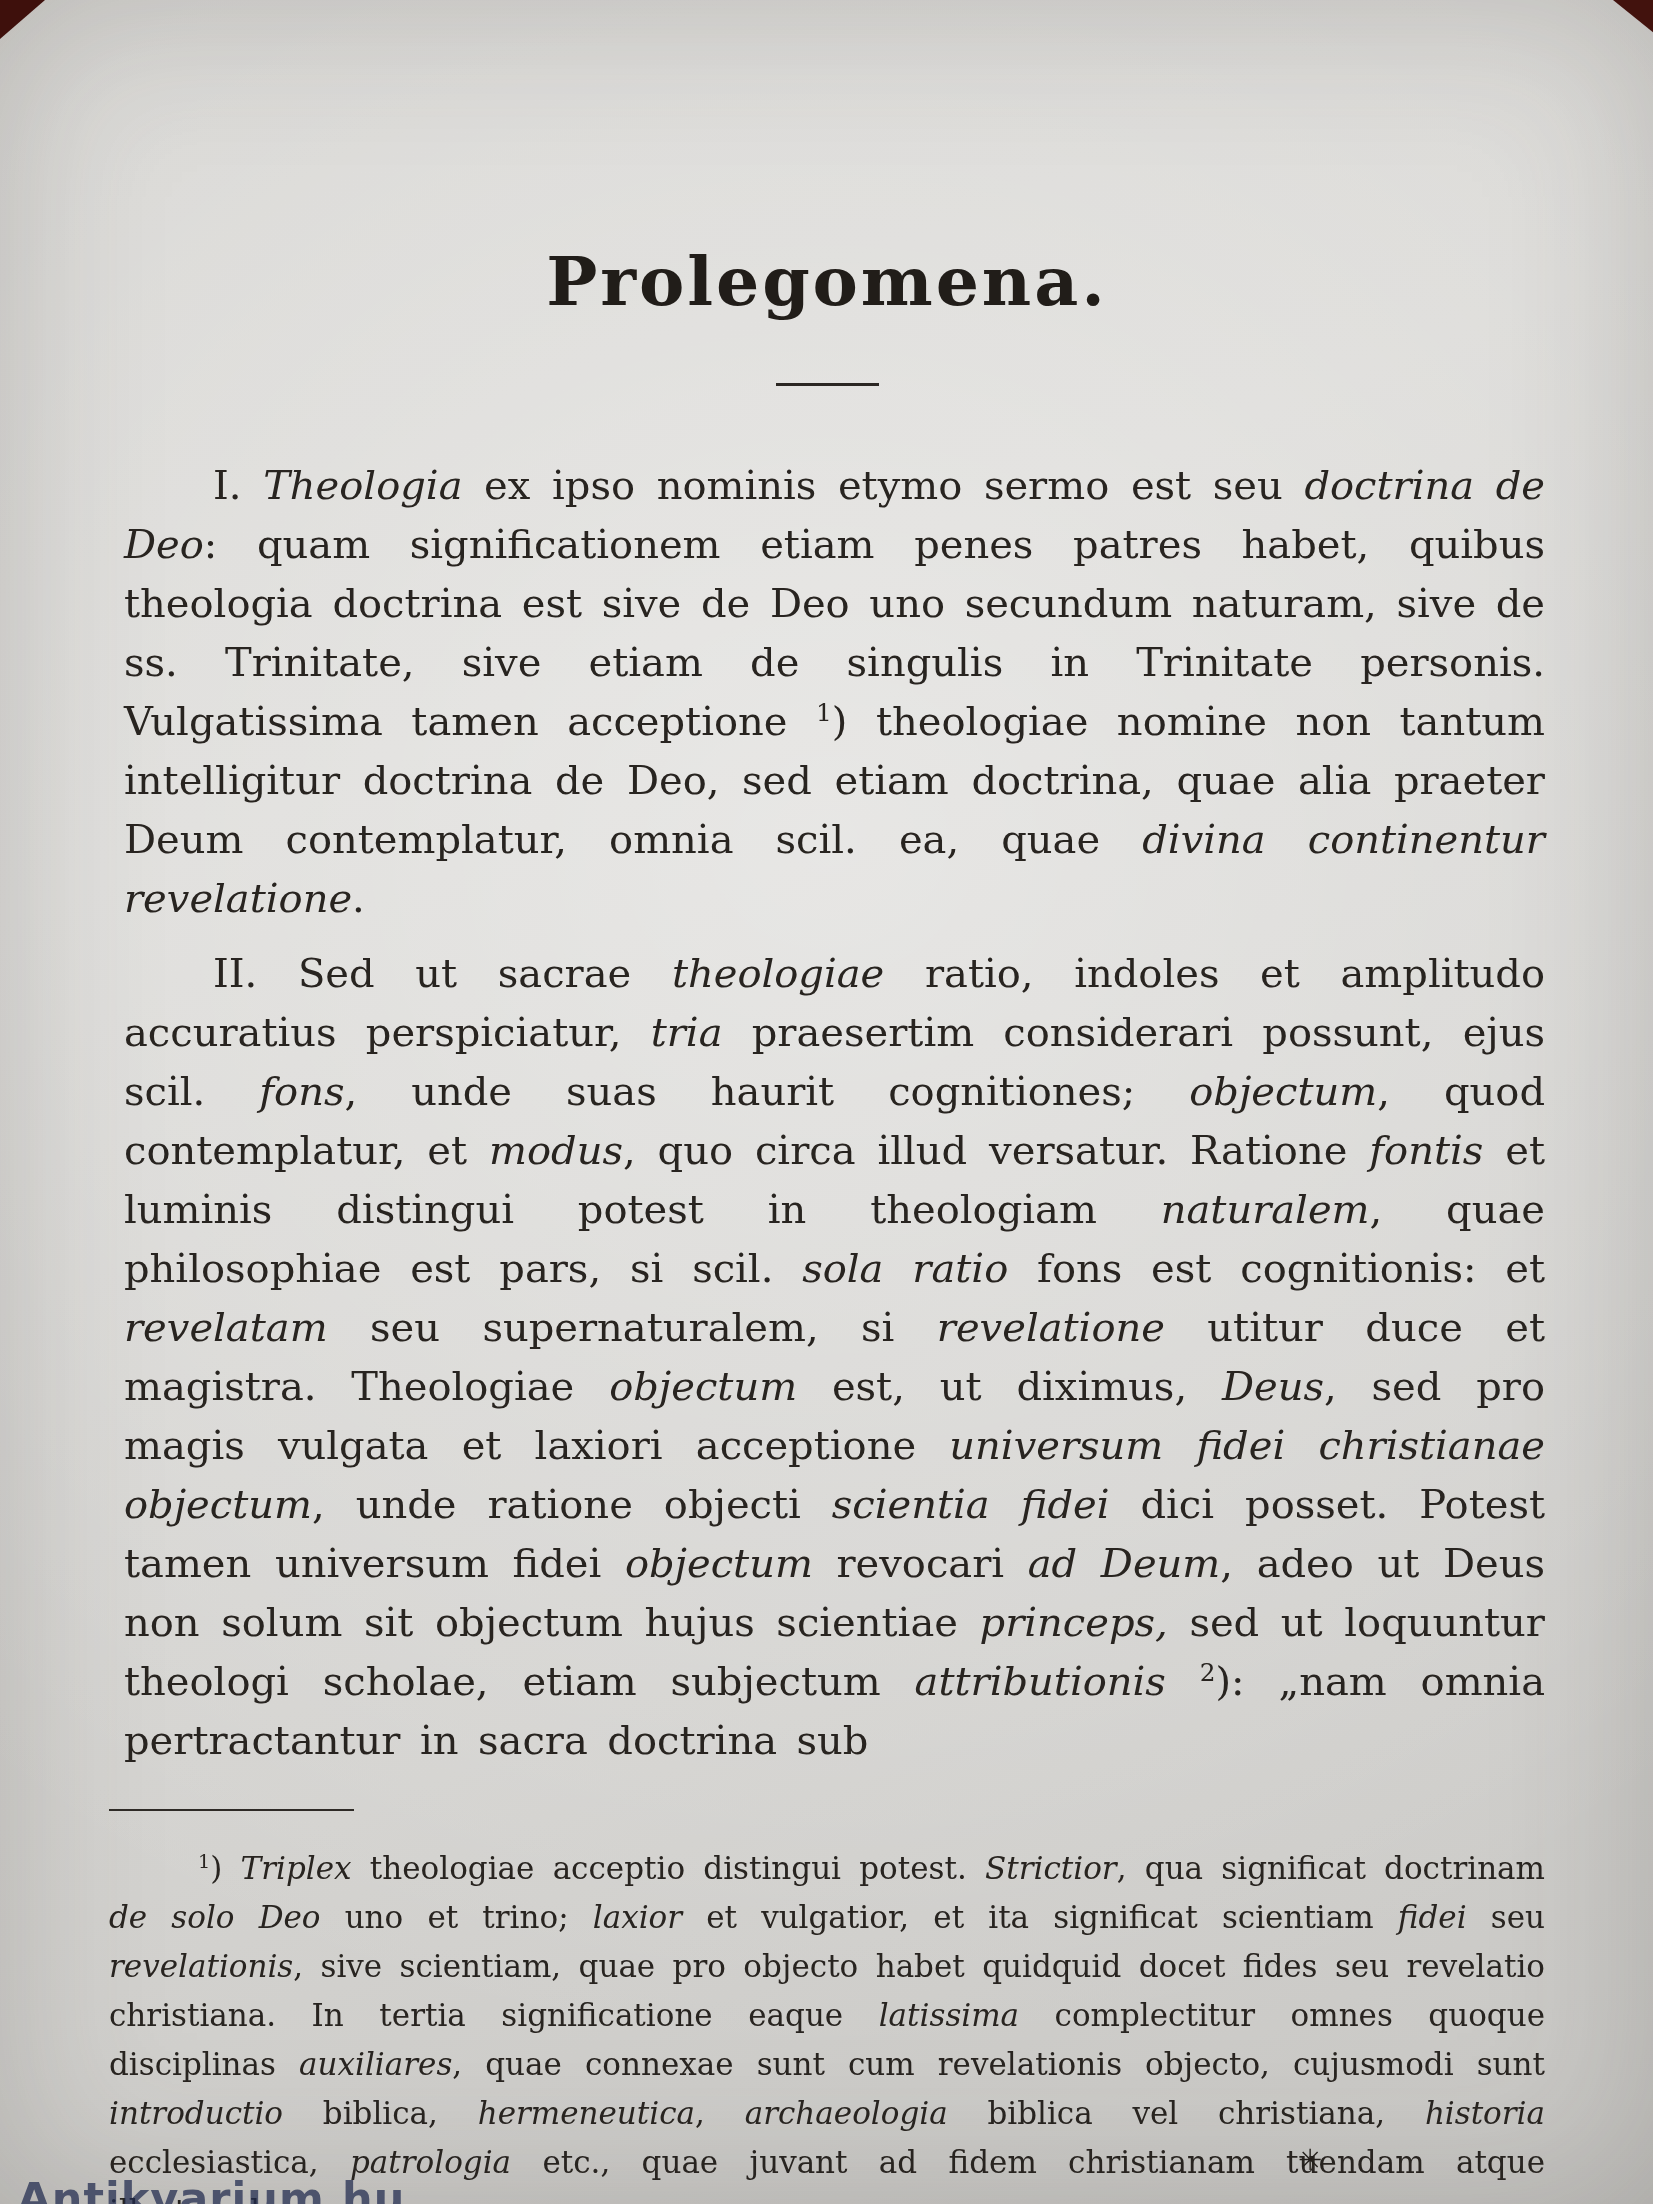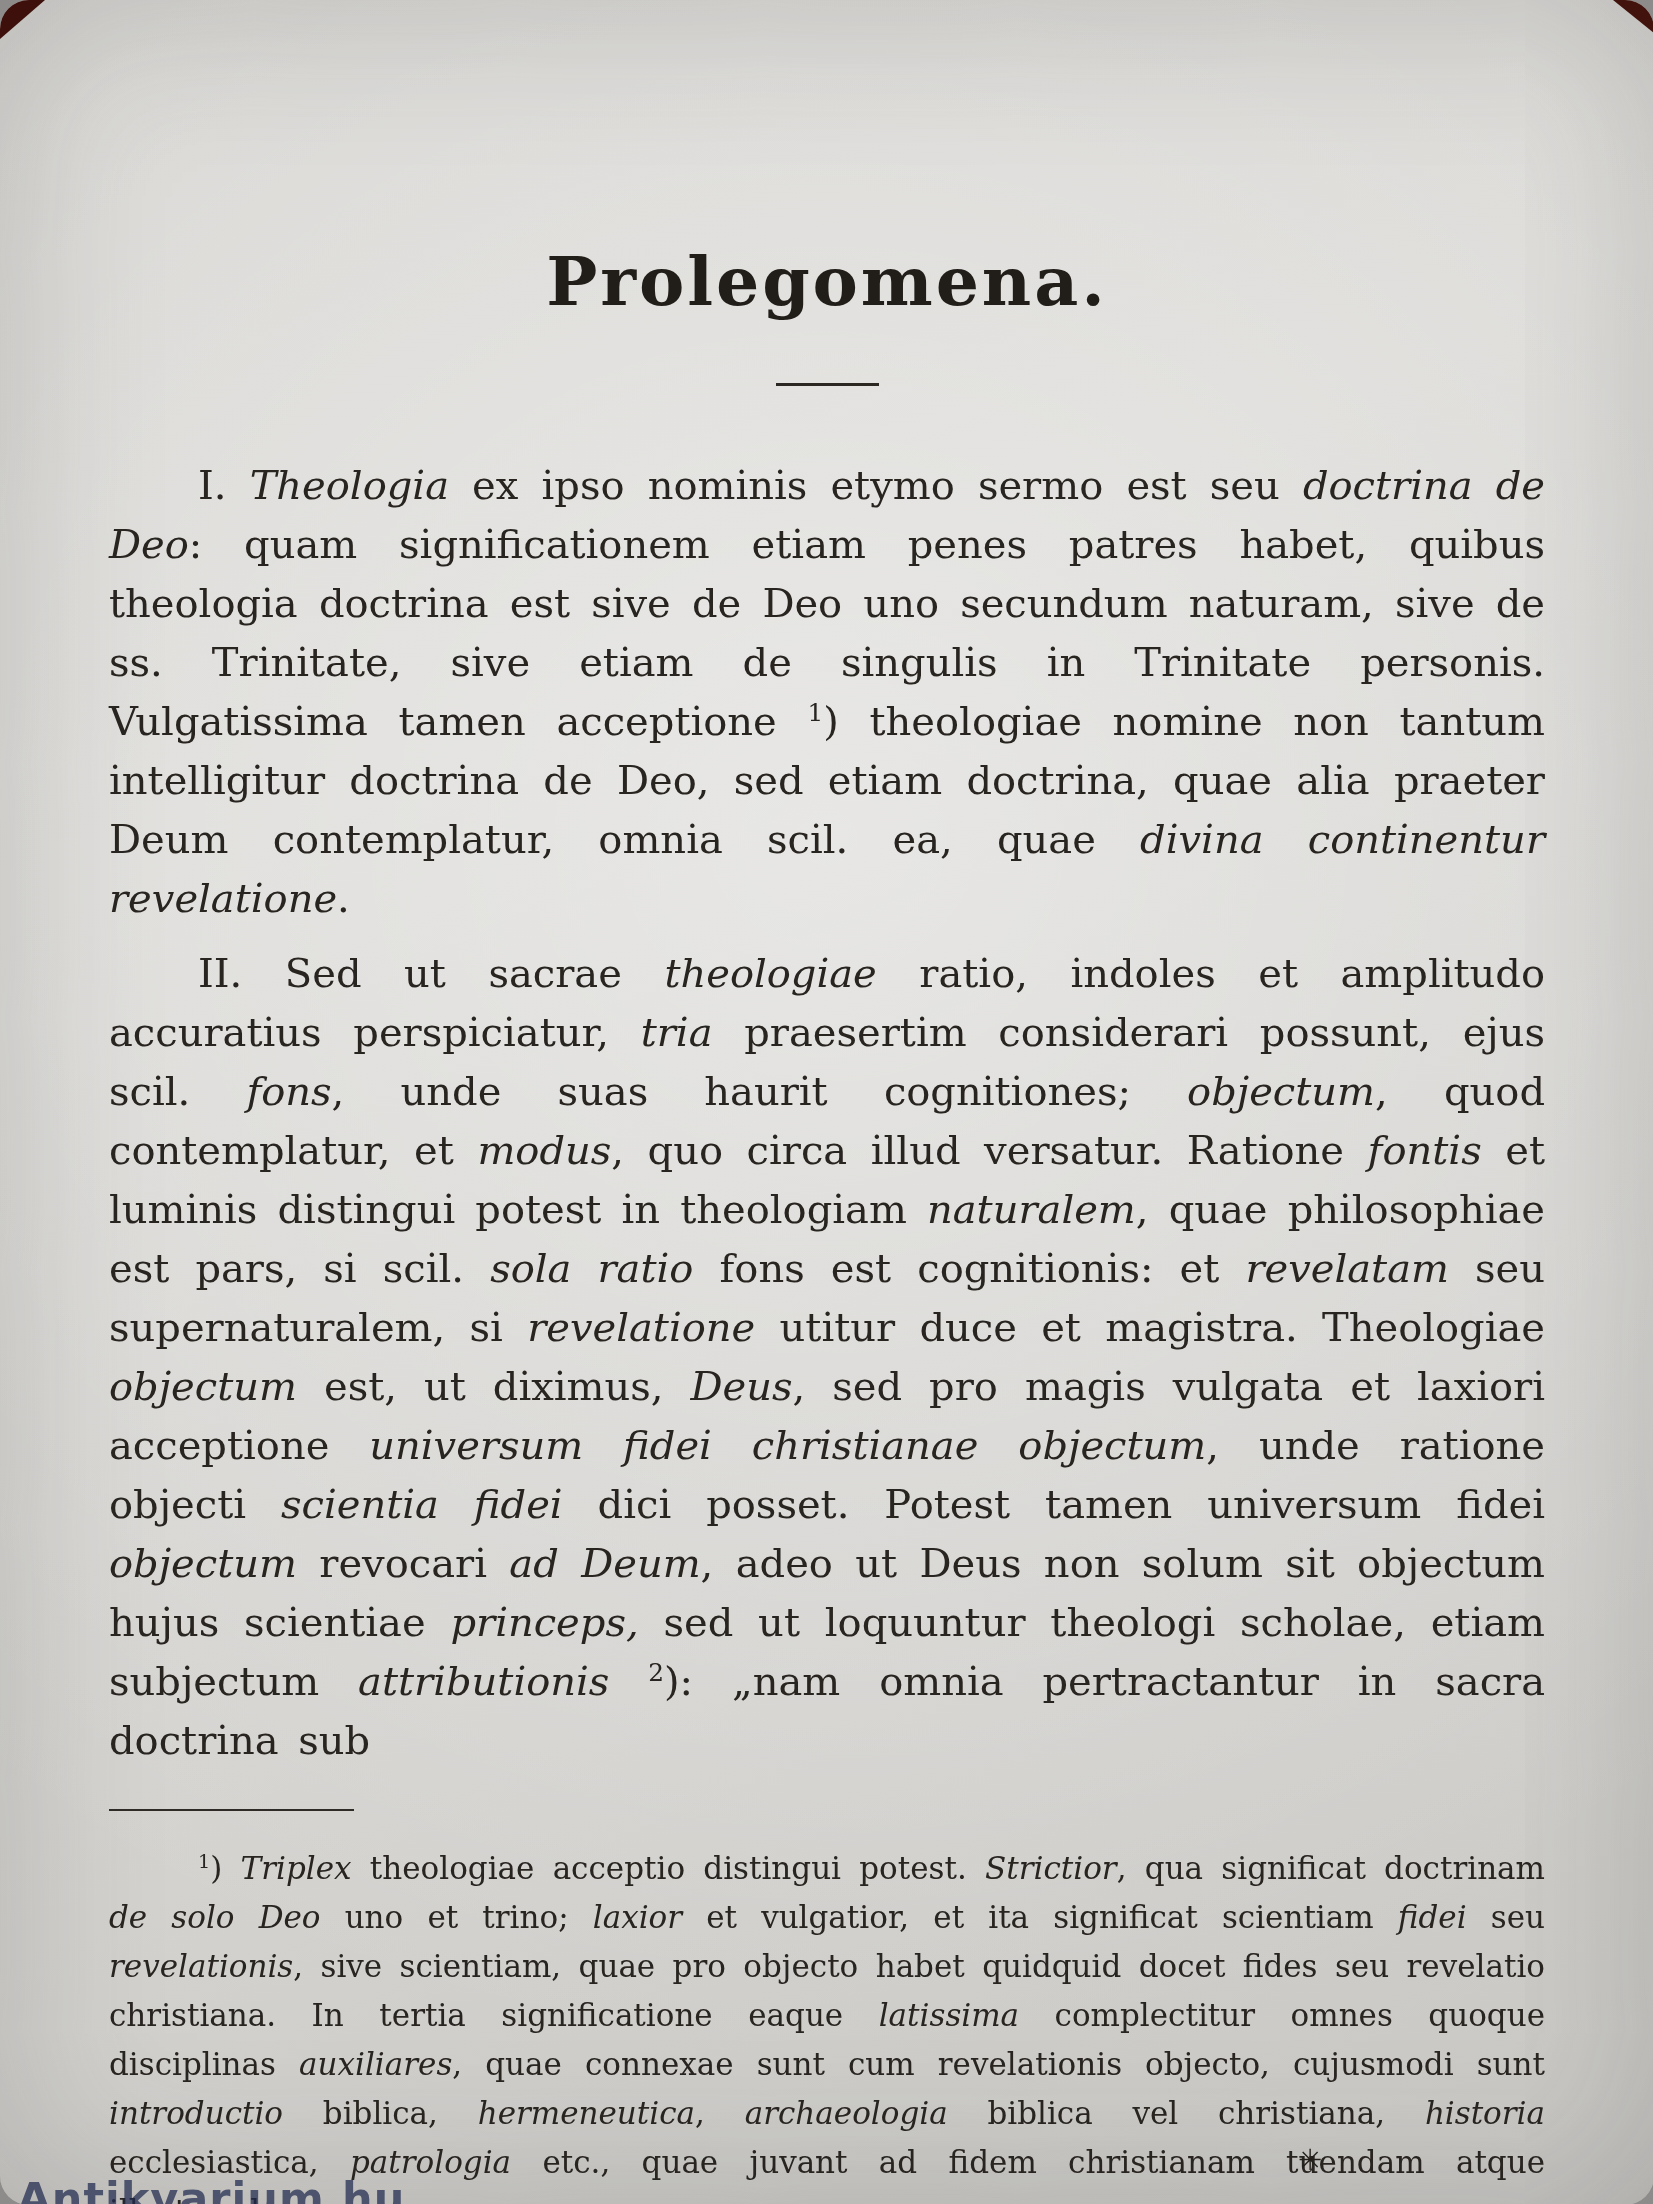--- a/index.html
+++ b/index.html
@@ -11,21 +11,20 @@
     height: 2205px;
     margin: 0 auto;
     overflow: hidden;
     color: #282420;
     font-family: "DejaVu Serif", "Liberation Serif", serif;
     background:
       radial-gradient(ellipse 130% 90% at 50% 38%, rgba(255,255,255,0.38), rgba(255,255,255,0) 62%),
       linear-gradient(158deg, #d8d7d4 0%, #dbdad7 32%, #d3d2cf 68%, #c8c7c4 100%);
     background-color: #d4d3d0;
     box-shadow: inset 0 0 165px rgba(60,55,48,0.22);
-    border-radius: 29px;
   }
 
   
   .corner { position: absolute; width: 0; height: 0; }
   .corner.tl { top: 0; left: 0; border-top: 39px solid #3e100c; border-right: 45px solid transparent; }
   .corner.tr { top: 0; right: 0; border-top: 33px solid #42120d; border-left: 41px solid transparent; }
 
   .title {
     margin: 0;
     padding-top: 241px;
@@ -35,21 +34,21 @@
     letter-spacing: 2.9px;
     color: #211d19;
   }
 
   .title-rule {
     width: 103px;
     border-top: 3.9px solid #2b2723;
     margin: 62px auto 0 auto;
   }
 
-  .body-text { padding: 70px 109px 0 109px; }
+  .body-text { padding: 70px 109px 0 109px; margin-left: 15px; }
 
   .para {
     margin: 0 0 15.5px 0;
     font-size: 40px;
     line-height: 59px;
     text-align: justify;
     text-indent: 89px;
     word-spacing: 6.8px;
     hyphens: none;
   }

